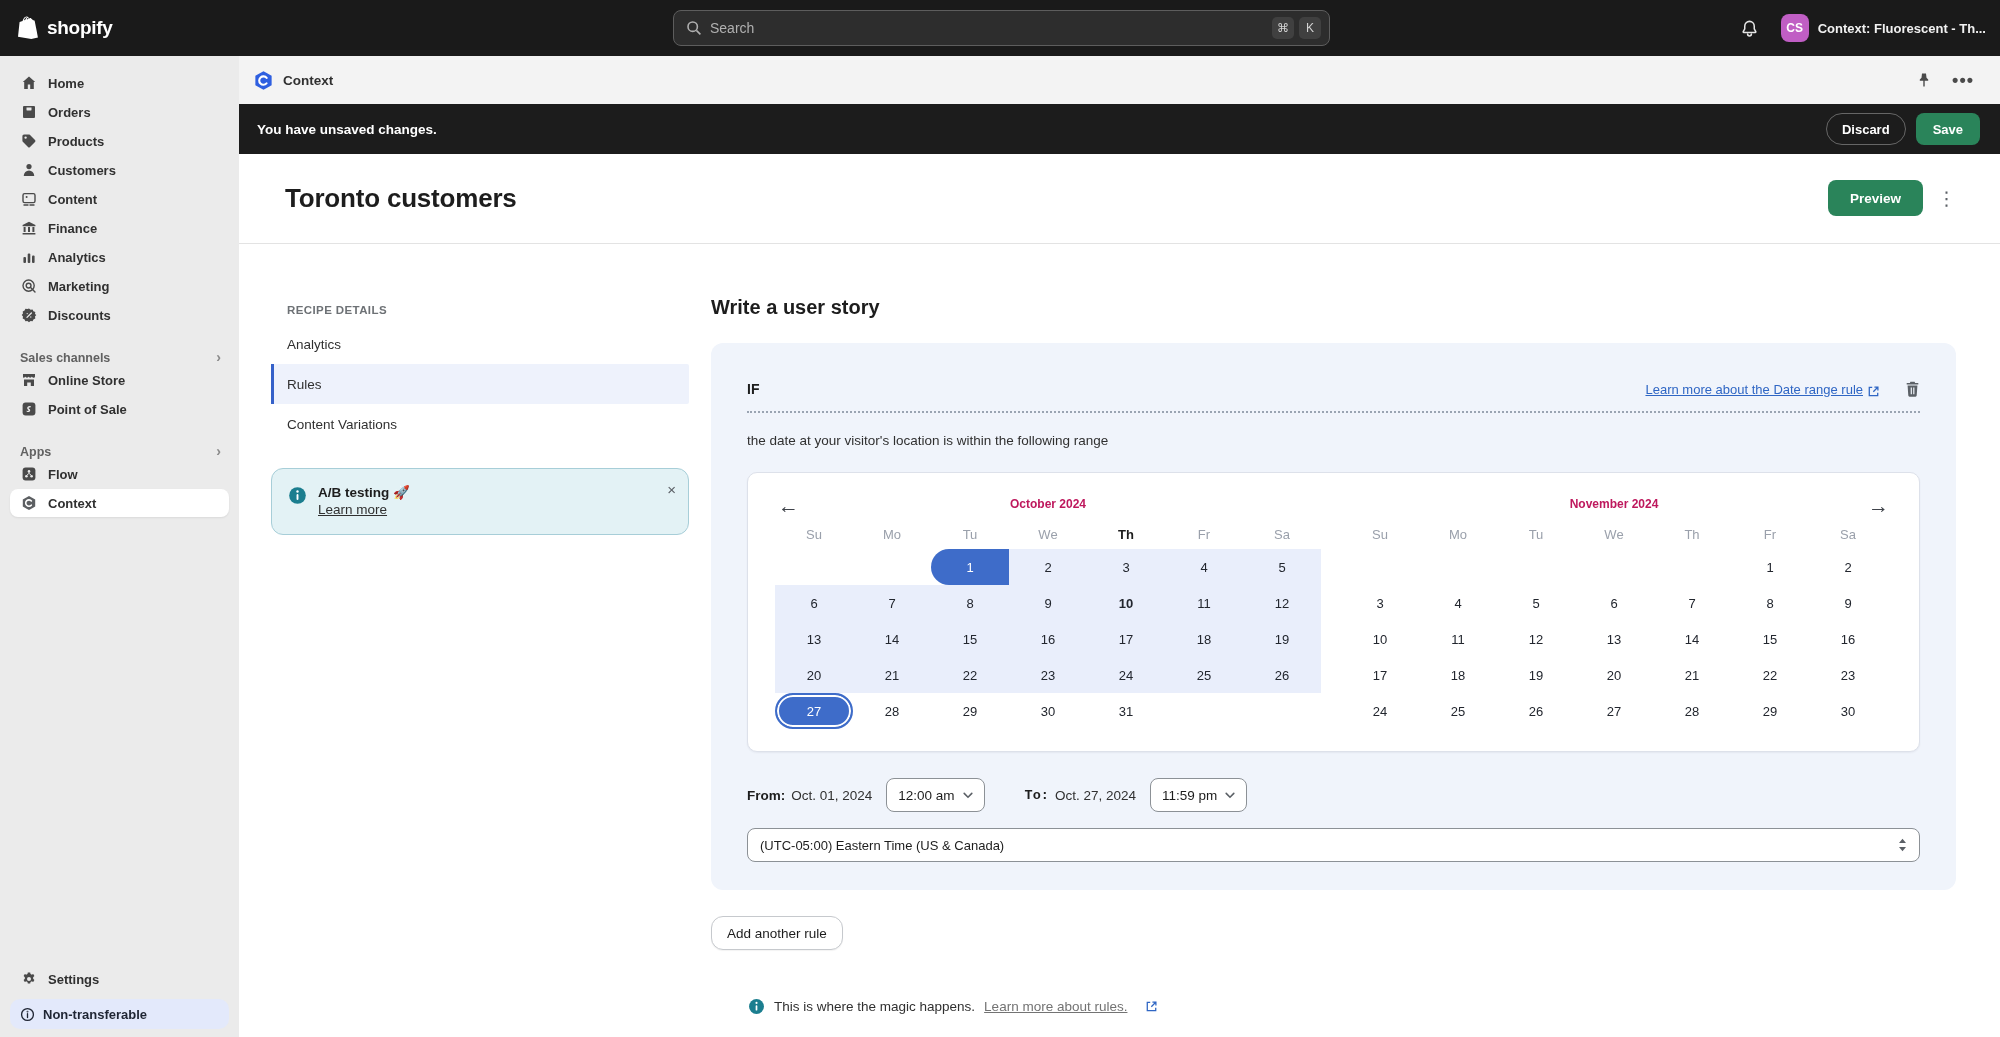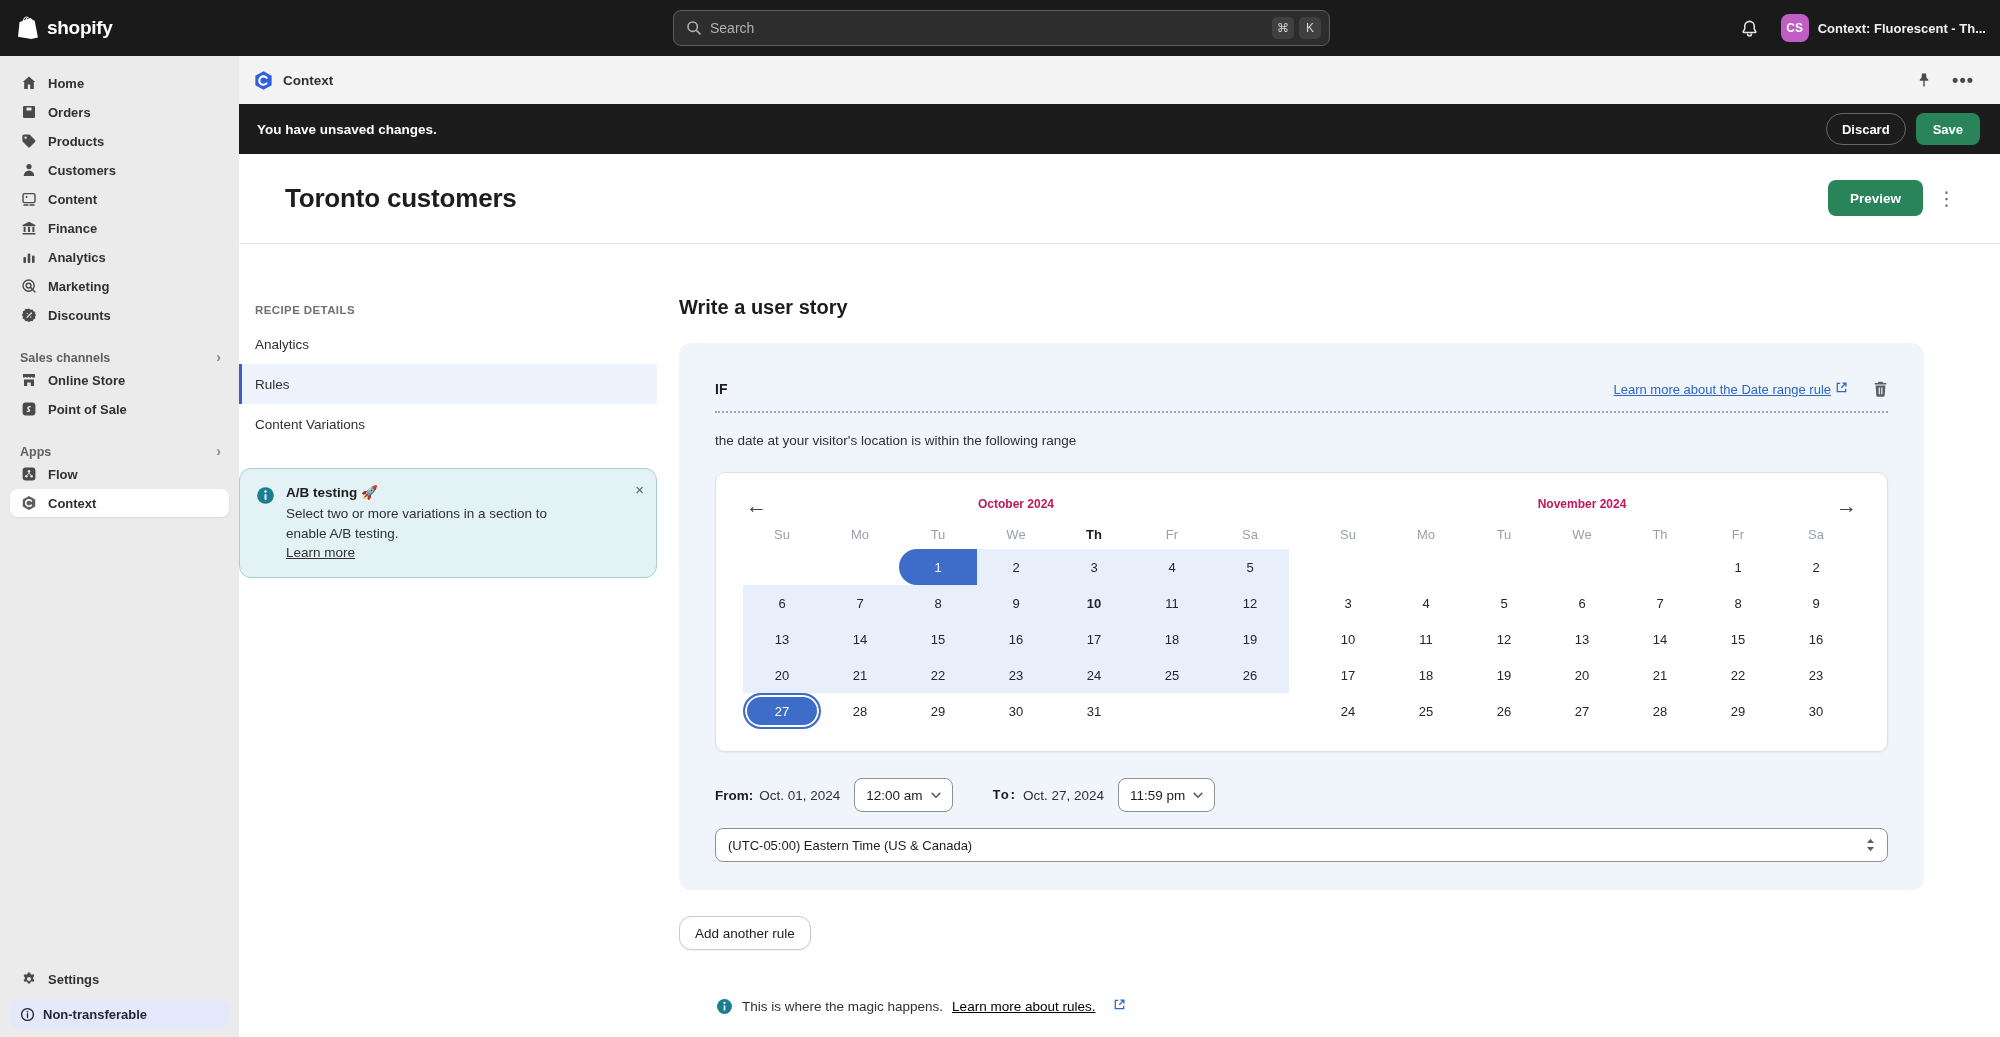--- a/index.html
+++ b/index.html
@@ -56,41 +56,41 @@
 
   .page-head { padding:26px 44px 0 46px; display:flex; align-items:center; }
   .page-title { font-size:26px; font-weight:700; color:#1d1d1d; letter-spacing:-0.2px; }
   .page-head .spacer { flex:1; }
   .btn-preview { height:36px; padding:0 22px; background:#2a845a; color:#fff; font-size:13.5px; font-weight:600;
     border:none; border-radius:8px; cursor:pointer; }
   .kebab { background:none; border:none; color:#5b6066; font-size:19px; cursor:pointer; margin-left:14px; line-height:1; }
   .page-divider { border-bottom:1px solid #e3e3e3; margin-top:27px; }
 
   
-  .content { flex:1; display:flex; min-height:0; }
+  .content { flex:1; display:flex; padding-left:32px; min-height:0; }
   .recipe { width:418px; flex:0 0 418px; }
   .recipe-h { margin:60px 0 8px 16px; font-size:11.5px; font-weight:700; letter-spacing:.4px; color:#6d7175; }
   .recipe-item { height:40px; display:flex; align-items:center; padding-left:16px; font-size:13.5px; color:#303030;
     cursor:pointer; position:relative; border-radius:2px; }
   .recipe-item.selected { background:#eef2fc; }
   .recipe-item.selected::before { content:""; position:absolute; left:0; top:0; bottom:0; width:3px; background:#3561c9; }
   .ab-card { margin-top:24px; background:#e3f2f5; border:1px solid #a7ced8; border-radius:12px; padding:15px 16px 16px 16px;
     display:flex; gap:11px; position:relative; }
   .ab-title { font-size:13.5px; font-weight:700; color:#1d1d1d; }
   .ab-body { font-size:13.5px; color:#303030; line-height:1.45; margin-top:4px; width:290px; }
   .ab-learn { font-size:13.5px; color:#303030; text-decoration:underline; margin-top:2px; display:inline-block; cursor:pointer; }
   .ab-close { position:absolute; right:12px; top:12px; background:none; border:none; font-size:15px; color:#5b6066; cursor:pointer; }
 
   .story { flex:1; margin-left:22px; min-width:0; }
   .story-h { margin-top:52px; font-size:20px; font-weight:700; color:#1d1d1d; }
   .rule-card { margin-top:24px; width:1245px; background:#f0f4fb; border-radius:12px; padding:38px 36px 28px 36px; }
   .rule-top { display:flex; align-items:center; }
   .if-label { font-size:14px; font-weight:700; color:#1d1d1d; }
   .rule-top .spacer { flex:1; }
-  .rule-link { font-size:13px; color:#2f66c4; text-decoration:underline; cursor:pointer; display:inline-flex; align-items:flex-start; gap:5px; }
+  .rule-link { font-size:13px; color:#2f66c4; text-decoration:underline; cursor:pointer; display:inline-flex; align-items:flex-end; gap:5px; }
   .trash-btn { background:none; border:none; cursor:pointer; margin-left:26px; color:#5b6066; display:inline-flex; }
   .dotted { border-bottom:2px dotted #9aa4b2; margin-top:14px; }
   .rule-desc { margin-top:20px; font-size:13.5px; color:#303030; }
 
   
   .cal-card { margin-top:24px; background:#fff; border:1px solid #dde1ea; border-radius:10px; box-shadow:0 1px 2px rgba(30,40,60,.06);
     position:relative; padding:16px 0 22px 0; width:1173px; }
   .cal-arrow { position:absolute; top:22px; background:none; border:none; font-size:21px; color:#3f434a; cursor:pointer; line-height:1; }
   .cal-arrow.prev { left:30px; }
   .cal-arrow.next { right:30px; }
@@ -118,21 +118,21 @@
     font-family:"Liberation Sans","DejaVu Sans",sans-serif; }
   .to-group { margin-left:40px;font-family:Liberation Mono, monospace; }
   .tz-select { margin-top:16px; height:34px; background:#fff; border:1px solid #8c9196; border-radius:8px;
     display:flex; align-items:center; padding:0 12px; font-size:13px; color:#1d1d1d; cursor:pointer; width:100%; }
   .tz-select .spacer { flex:1; }
 
   .btn-add-rule { margin-top:26px; height:34px; padding:0 15px; background:#fff; border:1px solid #c6c9cd; border-radius:12px;
     font-size:13.5px; color:#1d1d1d; cursor:pointer; box-shadow:0 1px 1px rgba(0,0,0,.05);
     font-family:"Liberation Sans","DejaVu Sans",sans-serif; }
   .footer-info { margin:48px 0 0 37px; display:flex; align-items:center; gap:9px; font-size:13.5px; color:#303030; }
-  .footer-link { color:#000000; text-decoration:underline; cursor:pointer; display:inline-flex; gap:19px; }
+  .footer-link { color:#737373; text-decoration:underline; cursor:pointer; display:inline-flex; align-items:center; gap:19px; }
   svg { display:block; }
 </style>
 </head>
 <body>
 
 <div class="app">
 
   <header class="topbar">
     <div class="logo">
       <span>
@@ -381,21 +381,20 @@
           <div class="ab-card">
             <span style="margin-top:2px">
               <svg width="19" height="19" viewBox="0 0 16 16">
                   <circle cx="8" cy="8" r="7" fill="#1b7e8f"></circle>
                   <rect x="7.2" y="6.8" width="1.6" height="5" rx=".8" fill="#fff"></rect>
                   <circle cx="8" cy="4.6" r="1" fill="#fff"></circle>
                 </svg>
             </span>
             <div>
               <div class="ab-title">A/B testing 🚀</div>
-              <div class="ab-body">Select two or more variations in a section to enable A/B testing.</div>
               <a class="ab-learn">Learn more</a>
             </div>
             <button class="ab-close"><span>×</span></button>
           </div>
         </aside>
 
         <section class="story">
           <h2 class="story-h">Write a user story</h2>
 
           <div class="rule-card">

